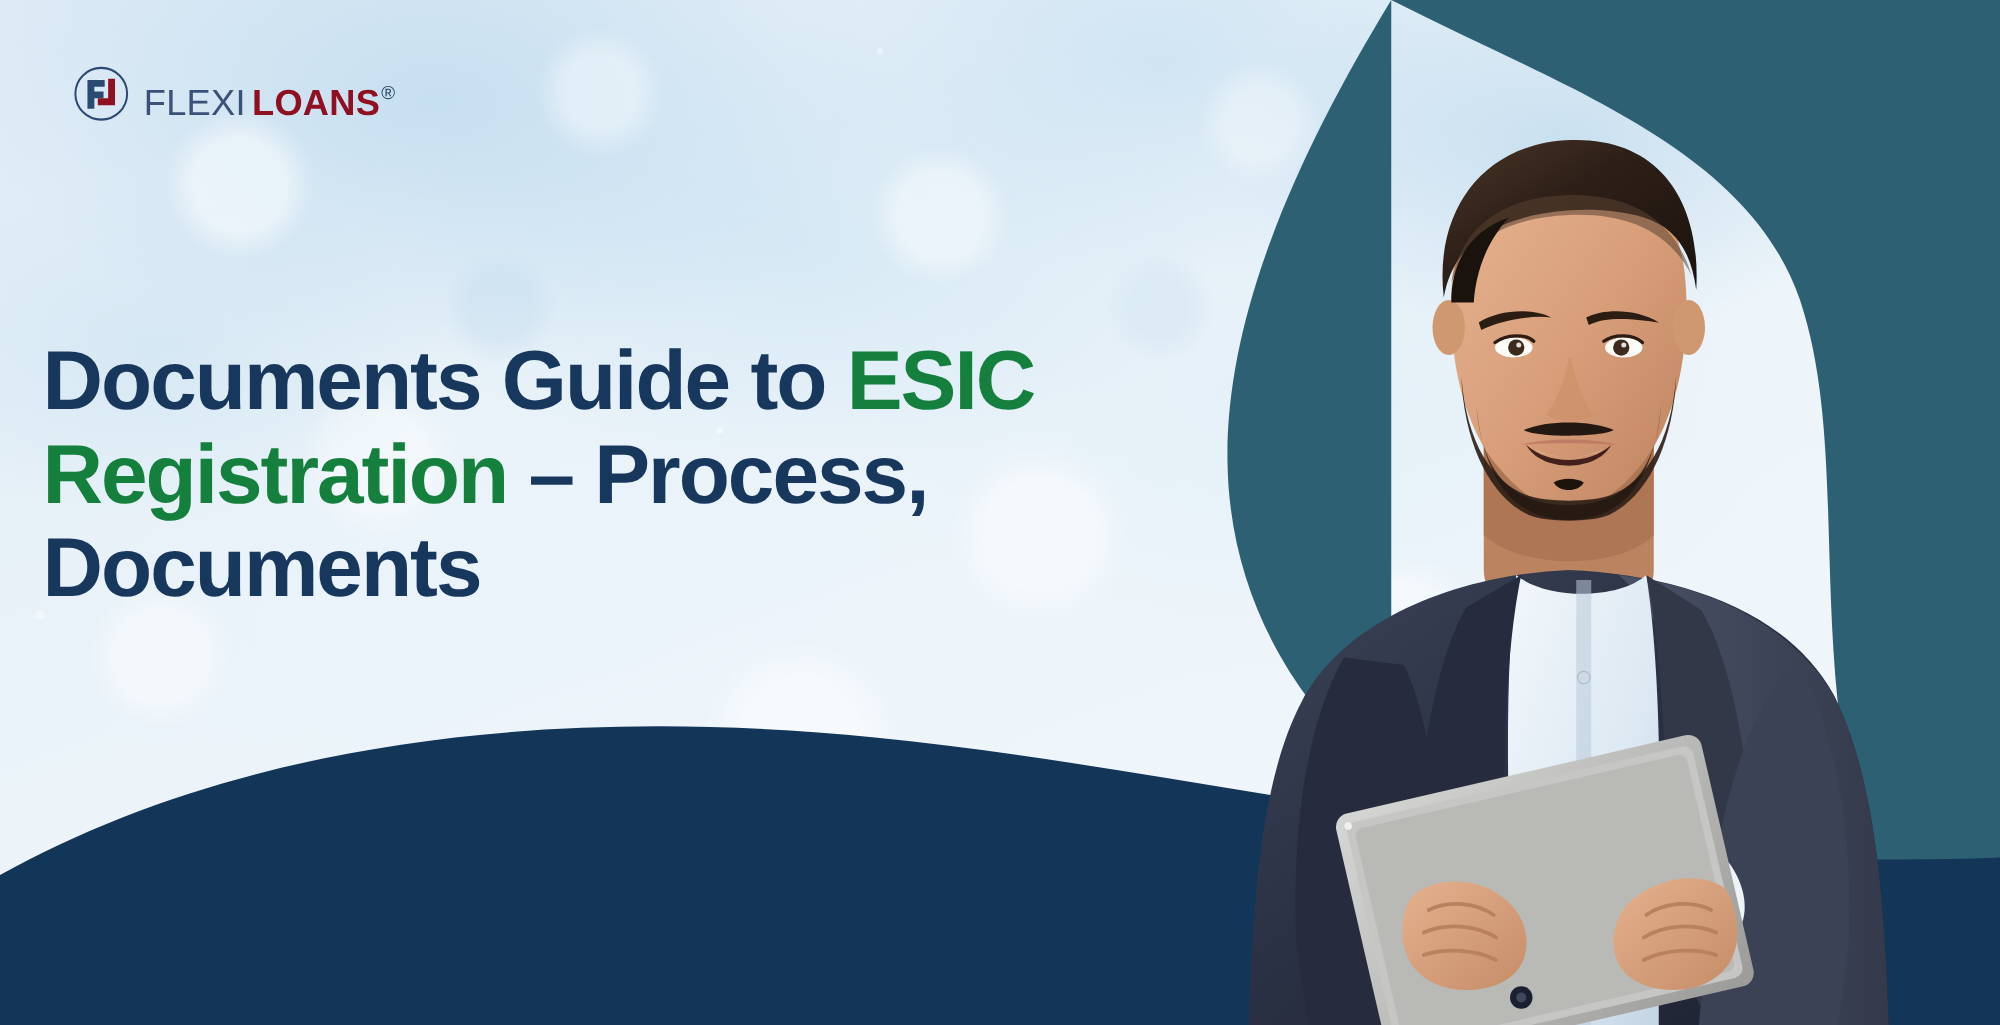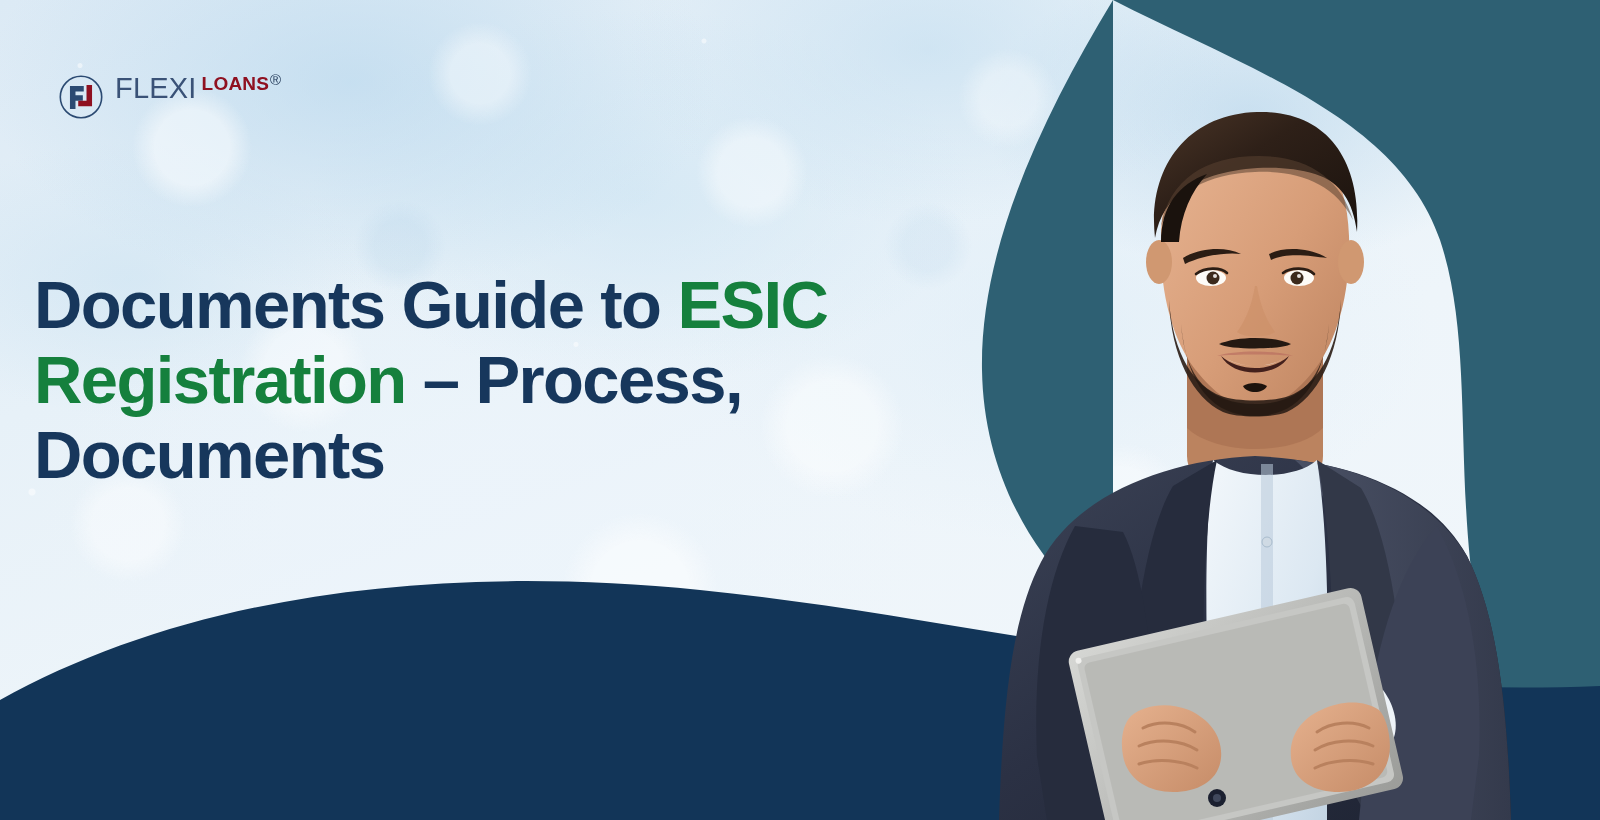--- a/index.html
+++ b/index.html
@@ -46,25 +46,25 @@
       radial-gradient(circle at 36% 42%,#ffffff 0 2px, transparent 3px),
       radial-gradient(circle at 66% 25%,#ffffff 0 2px, transparent 3px);
   }
 
   
   .teal-shape{position:absolute;inset:0;}
   
   .navy-wave{position:absolute;inset:0;}
 
   
-  .logo{position:absolute;left:58px;top:74px;display:flex;align-items:flex-start;gap:11px;}
+  .logo{position:absolute;left:58px;top:52px;display:flex;align-items:flex-end;gap:11px;}
   .logo-mark{width:46px;height:46px;flex:0 0 auto;}
   .logo-word{display:flex;align-items:flex-start;line-height:1;white-space:nowrap;}
   .logo-flexi{font-size:29px;letter-spacing:.2px;color:#3a5277;font-weight:400;}
-  .logo-loans{font-size:19px;letter-spacing:.2px;color:#8f1020;font-weight:700;margin-left:5px;}
+  .logo-loans{font-size:29px;letter-spacing:.2px;color:#8f1020;font-weight:700;margin-left:5px;}
   .logo-reg{font-size:15px;color:#29405f;margin-left:1px;position:relative;top:-2px;font-weight:400;}
 
   
   .headline{position:absolute;left:34px;top:222px;width:930px;
     font-size:67px;line-height:1.12;font-weight:700;letter-spacing:-1.6px;
     color:#17375c;}
   .hl-accent{color:#15803d;}
 
   
   .person{position:absolute;left:955px;top:56px;width:600px;height:764px;}

